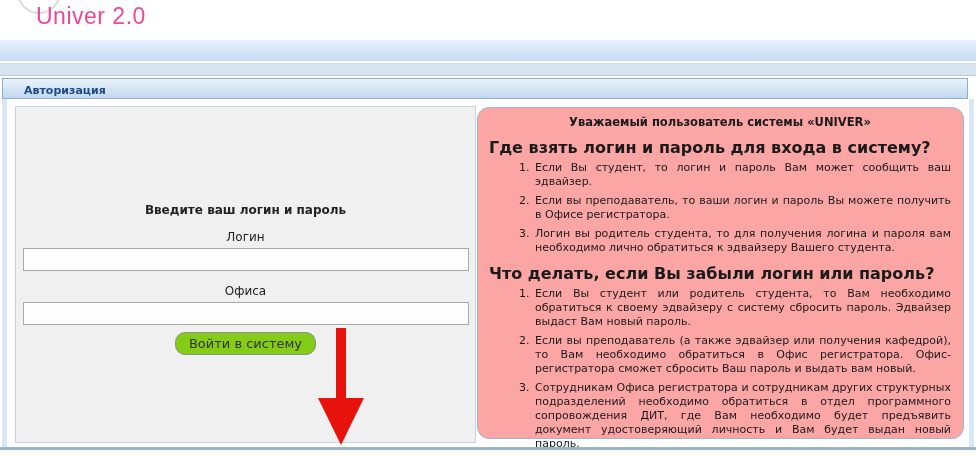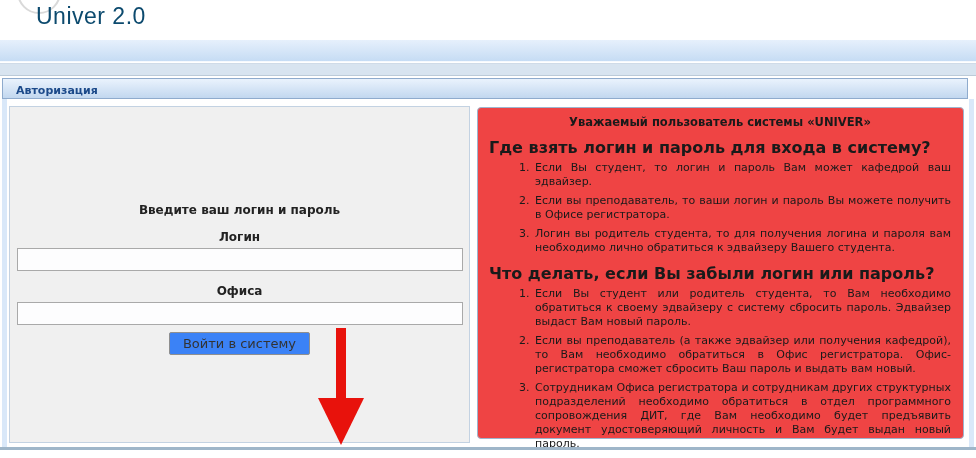--- a/index.html
+++ b/index.html
@@ -6,74 +6,74 @@
   .page {
     position:relative; width:976px; height:458px; overflow:hidden;
     background:#ffffff; font-family:"DejaVu Sans","Liberation Sans",sans-serif;
   }
   
   .logo-arc {
     position:absolute; left:17px; top:-30px; width:40px; height:40px;
     border-radius:50%; border:2px solid #d9d9d9; background:#fff;
   }
   .app-title {
-    position:absolute; left:36px; top:3px; font-size:23px; color:#0c4a6e;
+    position:absolute; left:36px; top:3px; font-size:23px; color:#ec4899;
     font-family:"Liberation Sans",sans-serif; letter-spacing:0.5px;
   }
   
   .bar1 {
     position:absolute; left:0; top:40px; width:976px; height:21px;
     background:linear-gradient(#e6f0fc,#c6dcf4);
     border-bottom:1px solid #f5f9fe;
   }
   .bar2 {
     position:absolute; left:0; top:63px; width:976px; height:13px;
     background:#d8e4f0; border-top:1px solid #cfdbe8; border-bottom:1px solid #bccbd9;
     box-sizing:border-box;
   }
   
   .auth-titlebar {
     position:absolute; left:2px; top:78px; width:966px; height:21px;
     box-sizing:border-box; border:1px solid #8fabcd;
     background:linear-gradient(#eaf3fd,#c2d7ef);
     font-size:11px; font-weight:bold; color:#1c4a8a;
-    padding:5px 0 0 13px;
+    padding:5px 0 0 21px;
   }
   
   .strip { position:absolute; top:99px; width:5px; height:348px; background:#d9e8f9; }
   .strip-left { left:2px; }
   .strip-right { left:969px; }
   .bottom-line { position:absolute; left:0; top:447px; width:976px; height:3px; background:#9fb6c9; }
 
   
   .left-panel {
-    position:absolute; left:9px; top:106px; width:461px; height:337px;
+    position:absolute; left:15px; top:106px; width:461px; height:337px;
     box-sizing:border-box; background:#f0f0f0; border:1px solid #c3d2e2;
     text-align:center; color:#222222;
   }
   .form-heading { margin-top:96px; font-size:12px; font-weight:bold; }
-  .field-label  { margin-top:13px; font-size:12px; font-weight:bold; }
+  .field-label  { margin-top:13px; font-size:12px; font-weight:normal; }
   .text-input {
     display:block; width:446px; height:23px; margin:4px auto 0 auto;
     box-sizing:border-box; border:1px solid #a9a9a9; background:#fdfdfe;
     font-size:13px; padding:2px 5px; font-family:"DejaVu Sans",sans-serif;
   }
   .btn-row { margin-top:7px; text-align:center; }
   .submit-btn {
-    background:#3b82f6; border:1px solid #8f8f8f; border-radius:2px;
+    background:#84cc16; border:1px solid #8f8f8f; border-radius:10px;
     font-size:13px; color:#333333; padding:3px 13px; cursor:pointer;
     font-family:"DejaVu Sans",sans-serif;
   }
   
   .red-arrow { position:absolute; left:318px; top:328px; width:46px; height:117px; }
 
   
   .right-panel {
     position:absolute; left:477px; top:107px; width:487px; height:332px;
-    box-sizing:border-box; background:#ef4444; border:1px solid #9db5ce; border-radius:4px;
+    box-sizing:border-box; background:#fca5a5; border:1px solid #9db5ce; border-radius:12px;
     padding:5px 12px 0 11px; font-size:11px; color:#1a1a1a;
   }
   .greeting { text-align:center; font-weight:bold; font-size:11.5px; margin-top:2px; }
   .info-heading { font-weight:bold; font-size:16px; margin-top:9px; }
   .info-list { margin:4px 0 0 0; padding-left:44px; }
   .info-list li { margin-bottom:5px; text-align:justify; line-height:14px; padding-left:2px; }
 </style>
 </head>
 <body>
 
@@ -106,21 +106,21 @@
   <svg class="red-arrow" viewBox="0 0 46 117" xmlns="http://www.w3.org/2000/svg">
     <rect x="18" y="0" width="10" height="72" fill="#e8120c"></rect>
     <polygon points="0,70 46,70 23,117" fill="#e8120c"></polygon>
   </svg>
 
   <div class="right-panel">
     <div class="greeting">Уважаемый пользователь системы «UNIVER»</div>
 
     <div class="info-heading">Где взять логин и пароль для входа в систему?</div>
     <ol class="info-list">
-      <li>Если Вы студент, то логин и пароль Вам может кафедрой ваш эдвайзер.</li>
+      <li>Если Вы студент, то логин и пароль Вам может сообщить ваш эдвайзер.</li>
       <li>Если вы преподаватель, то ваши логин и пароль Вы можете получить в Офисе регистратора.</li>
       <li>Логин вы родитель студента, то для получения логина и пароля вам необходимо лично обратиться к эдвайзеру Вашего студента.</li>
     </ol>
 
     <div class="info-heading">Что делать, если Вы забыли логин или пароль?</div>
     <ol class="info-list">
       <li>Если Вы студент или родитель студента, то Вам необходимо обратиться к своему эдвайзеру с систему сбросить пароль. Эдвайзер выдаст Вам новый пароль.</li>
       <li>Если вы преподаватель (а также эдвайзер или получения кафедрой), то Вам необходимо обратиться в Офис регистратора. Офис-регистратора сможет сбросить Ваш пароль и выдать вам новый.</li>
       <li>Сотрудникам Офиса регистратора и сотрудникам других структурных подразделений необходимо обратиться в отдел программного сопровождения ДИТ, где Вам необходимо будет предъявить документ удостоверяющий личность и Вам будет выдан новый пароль.</li>
     </ol>

